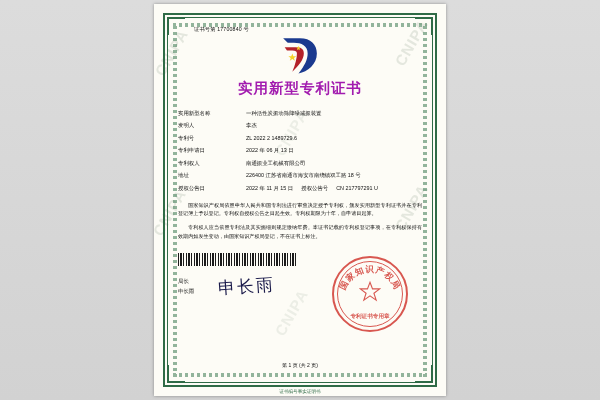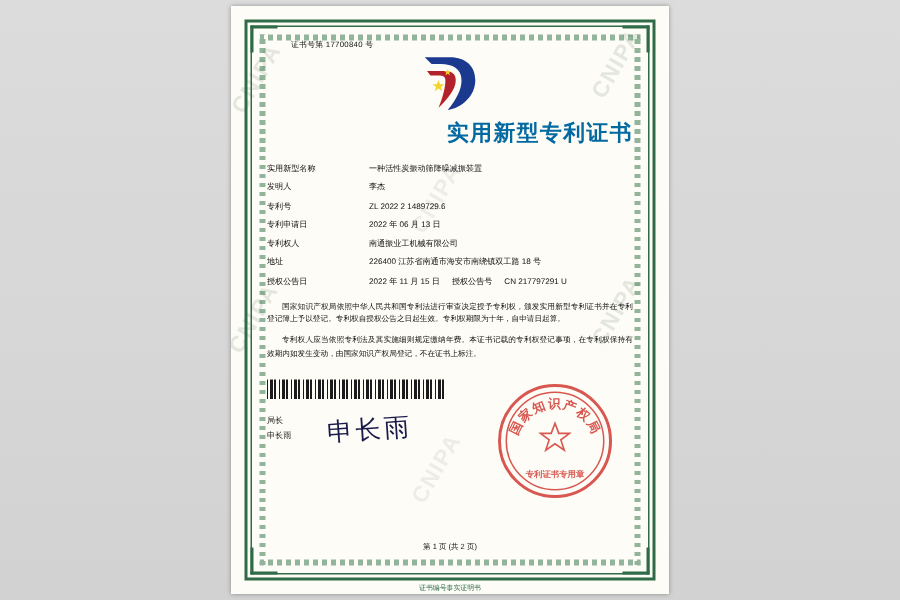--- a/index.html
+++ b/index.html
@@ -70,26 +70,26 @@
     font-size:5.2px;color:#111;letter-spacing:.2px;
     margin-left:16px;
   }
 
   .logo-wrap{
     display:flex;justify-content:center;margin-top:2px;
   }
   .logo{width:46px;height:40px;}
 
   .title{
-    text-align:right;
+    text-align:center;
     font-family:"DejaVu Sans", sans-serif;
     font-weight:bold;
     font-size:14.5px;
     letter-spacing:1px;
-    color:#0369a1;
+    color:#a21caf;
     margin-top:4px;
   }
 
   .fields{
     margin-top:13px;
     font-size:5.4px;
     color:#111;
     line-height:1.1;
   }
   .frow{

